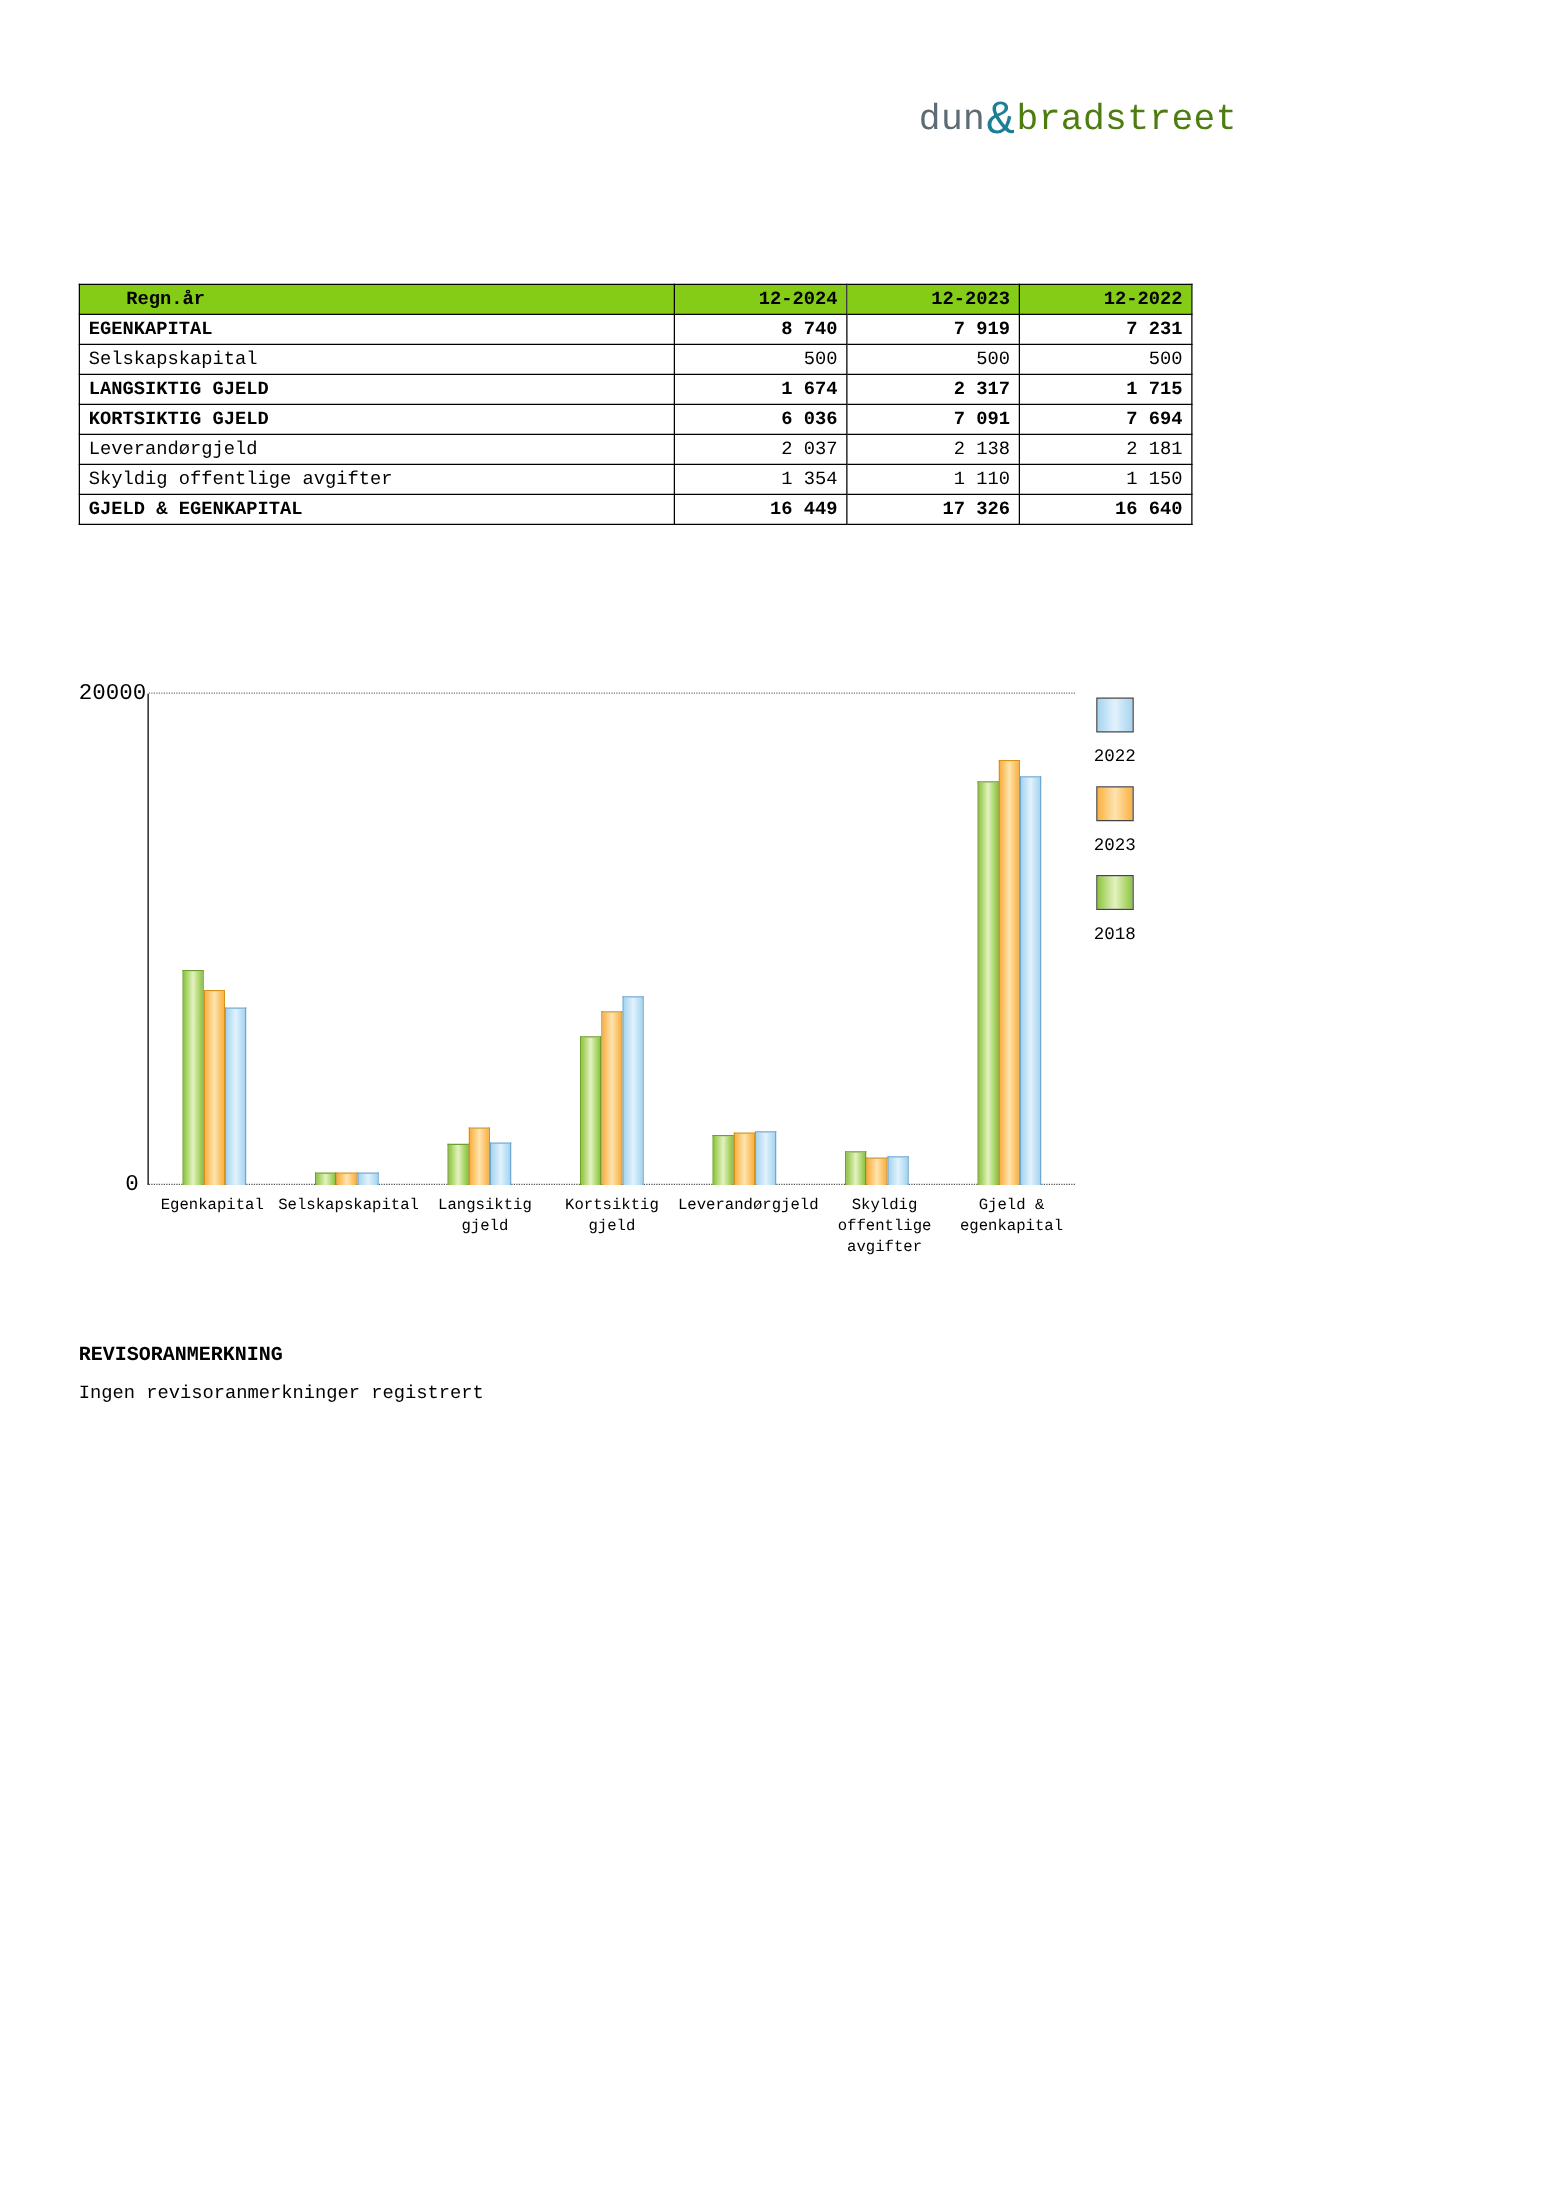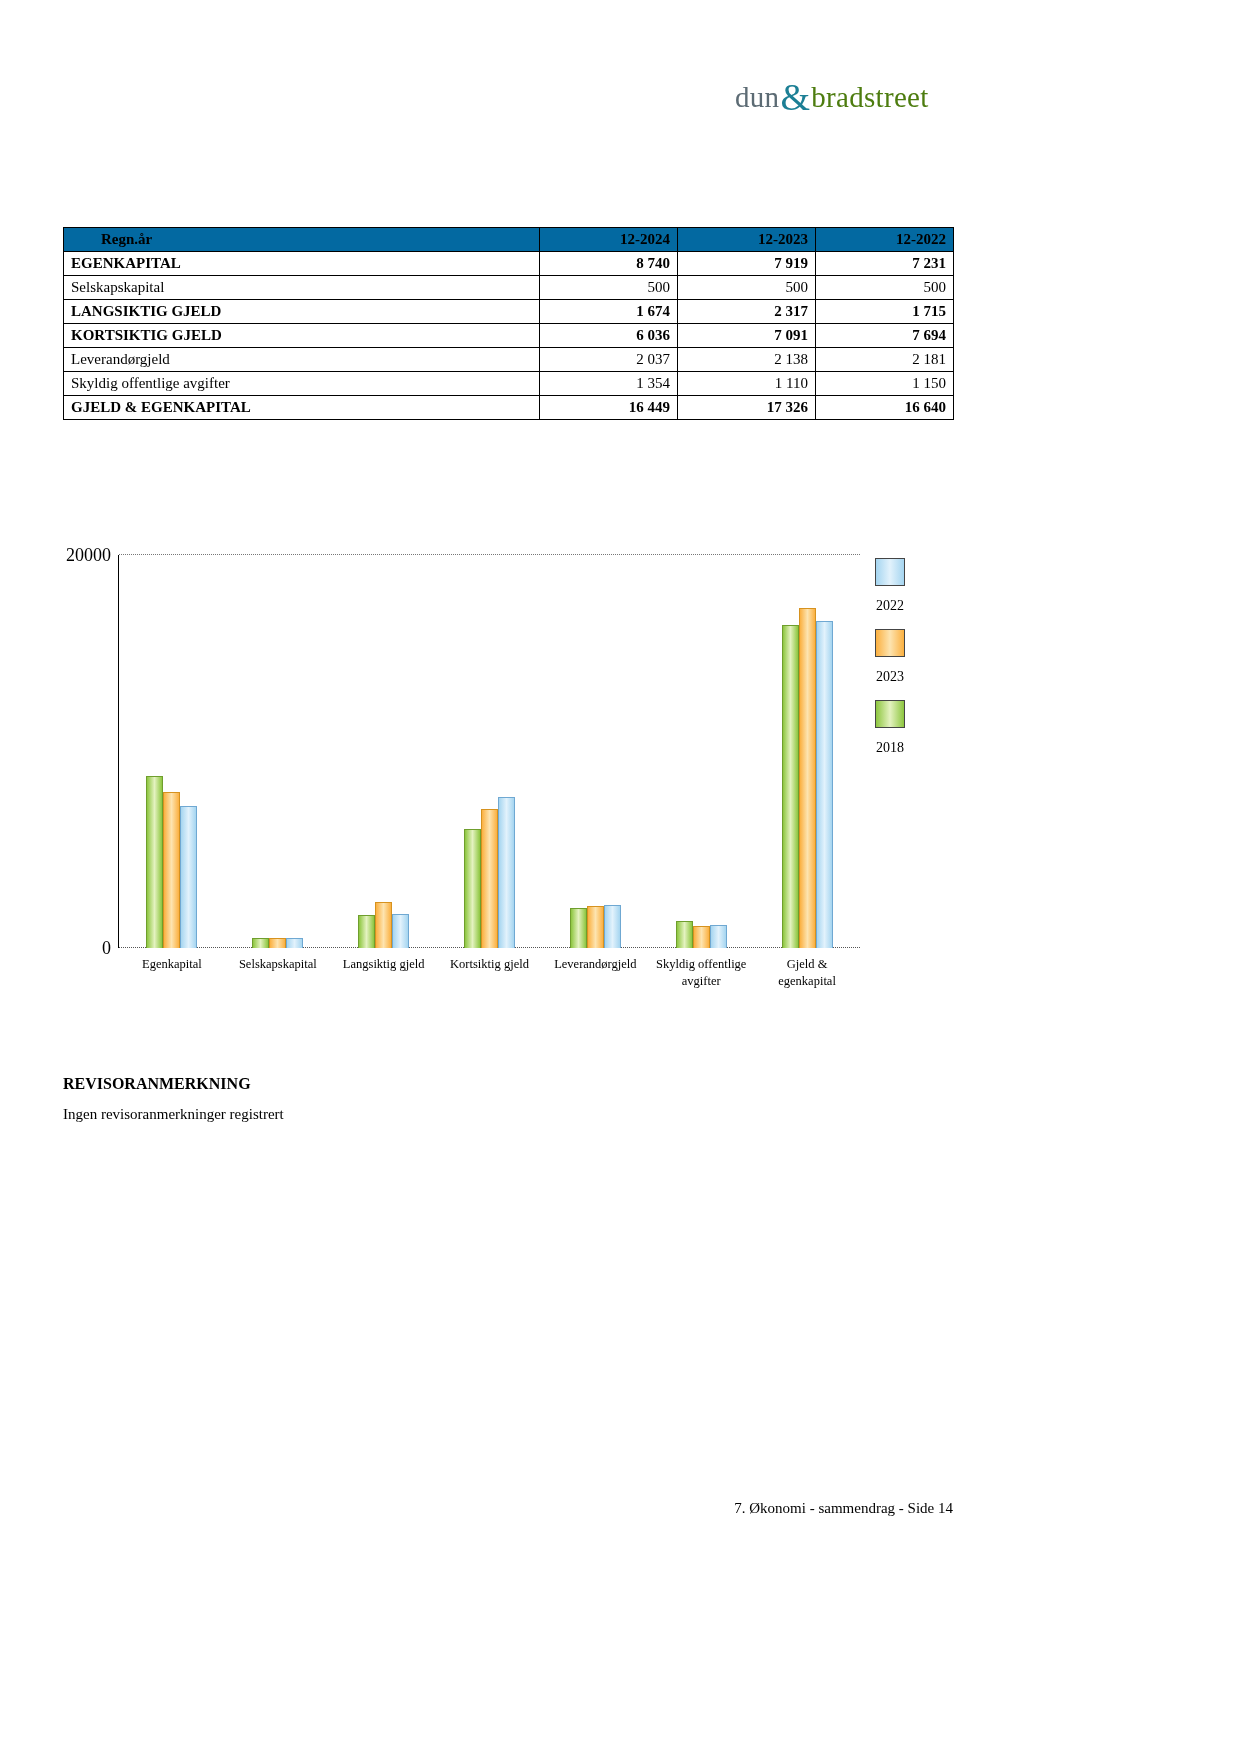--- a/index.html
+++ b/index.html
@@ -1,37 +1,37 @@
 <!DOCTYPE html>
 <html><head>
 <meta charset="utf-8">
 <style>
   * { box-sizing: border-box; }
   html, body { margin: 0; padding: 0; background: #ffffff; }
   .page {
     position: relative; width: 986px; height: 1754px; background: #ffffff;
-    font-family: Liberation Serif, serif; color: #000;
+    font-family: Liberation Mono, monospace; color: #000;
     overflow: hidden;
   }
 
   
   .logo { position: absolute; top: 72px; left: 735px; display: flex; align-items: baseline; letter-spacing: 0.3px; }
   .logo-dun { font-size: 29px; color: #5c6b74; }
   .logo-amp { font-size: 38px; color: #1c7f95; margin: 0 1px; position: relative; top: 3px; }
   .logo-bradstreet { font-size: 29px; color: #4d7c0f; }
 
   
   .section-head { position: absolute; left: 63px; top: 198px; width: 890px; display: flex; justify-content: space-between; align-items: flex-end; }
   .section-title { font-size: 16px; font-weight: bold; }
   .section-note { font-size: 15px; }
 
   
   .fin-table { position: absolute; left: 63px; top: 227px; width: 890px; border-collapse: collapse; font-size: 15px; table-layout: fixed; }
   .fin-table td { border: 1px solid #000; padding: 3px 7px; height: 22px; overflow: hidden; }
-  .fin-table thead td { background: #0369a1; padding-left: 37px; }
+  .fin-table thead td { background: #84cc16; padding-left: 37px; }
   .fin-table .num { text-align: right; }
   .bold { font-weight: bold; }
 
   
   .chart { position: absolute; left: 63px; top: 548px; width: 900px; height: 480px; }
   .ytick { position: absolute; width: 48px; text-align: right; font-size: 18px; line-height: 14px; }
   .ytick-max { left: 0; top: 0; }
   .ytick-min { left: 0; top: 393px; }
   .plot { position: absolute; left: 55px; top: 7px; width: 742px; height: 393px; border-left: 1px solid #000; }
   .plot::before { content: ""; position: absolute; left: 0; right: 0; top: -1px; border-top: 1px dotted #777; }
@@ -190,15 +190,14 @@
         <div class="legend-item">
           <div class="legend-swatch" style="background: linear-gradient(90deg, rgb(141, 198, 63) 0%, rgb(228, 242, 192) 50%, rgb(141, 198, 63) 100%);"></div>
           <span class="legend-label">2018</span>
         </div>
       </div>
   </div>
 
   <div class="revisor-title">REVISORANMERKNING</div>
   <div class="revisor-text">Ingen revisoranmerkninger registrert</div>
 
-  <div class="footer">7. Økonomi - sammendrag - Side 14</div>
 
 </div>
 
 </body></html>

